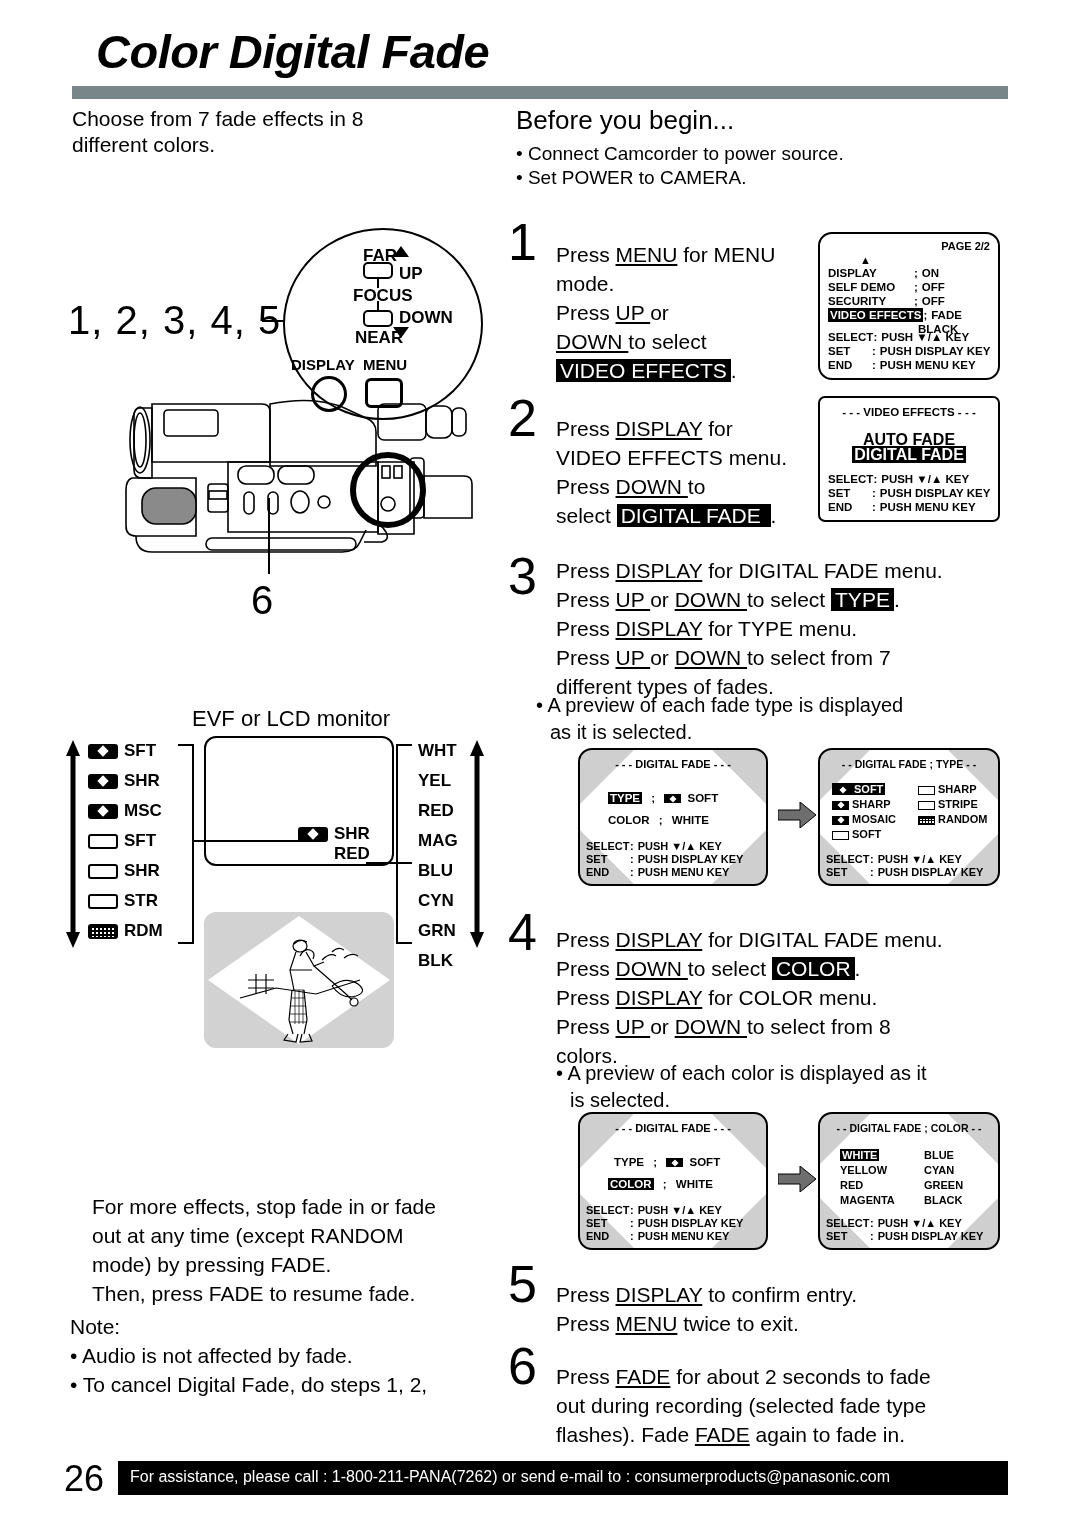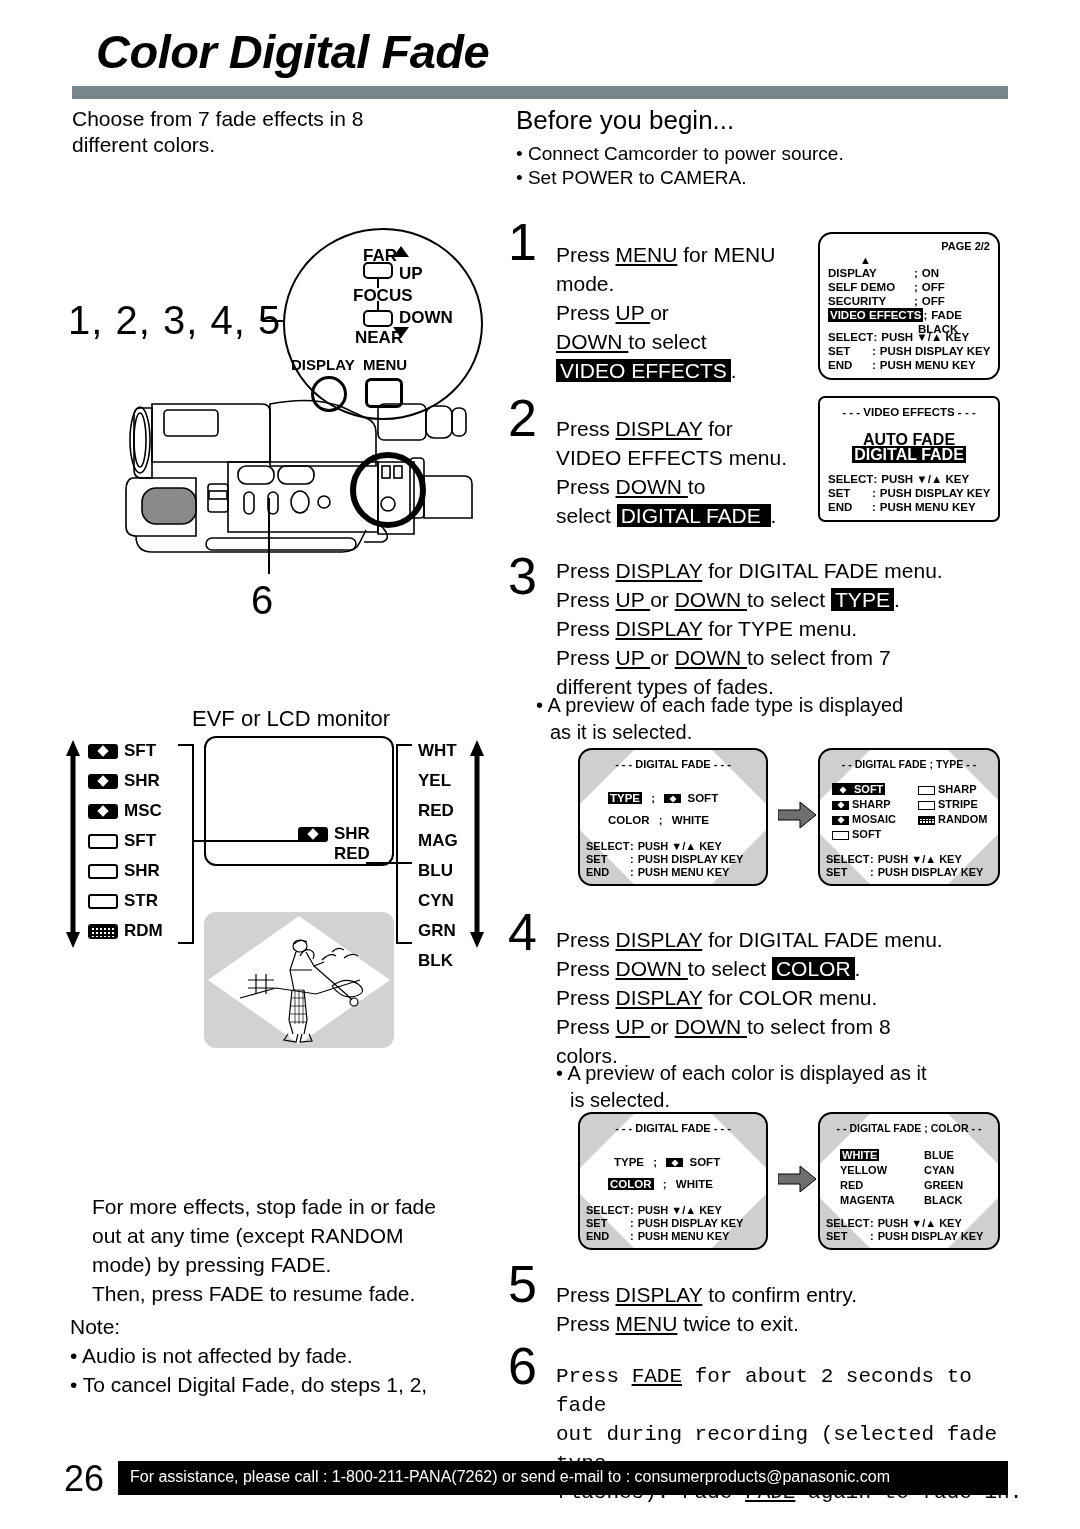--- a/index.html
+++ b/index.html
@@ -338,21 +338,21 @@
     <div style="padding-left: 14px;">is selected.</div>
   </div>
 
 <div class="stepnum" style="left:508px;top:1258px;">5</div>
 <div class="steptext" id="step5-text" style="left:556px;top:1280px;width:470px;">
     <div><span>Press </span><span class="u">DISPLAY</span><span> to confirm entry.</span></div>
     <div><span>Press </span><span class="u">MENU</span><span> twice to exit.</span></div>
   </div>
 
 <div class="stepnum" style="left:508px;top:1340px;">6</div>
-<div class="steptext" id="step6-text" style="left:556px;top:1362px;width:470px;font-family:Liberation Mono, monospace;">
+<div class="steptext" id="step6-text" style="left:556px;top:1362px;width:470px;">
     <div><span>Press </span><span class="u">FADE</span><span> for about 2 seconds to fade</span></div>
     <div><span>out during recording (selected fade type</span></div>
     <div><span>flashes). Fade </span><span class="u">FADE</span><span> again  to fade in.</span></div>
   </div>
 
 <div class="screen" style="left:818px;top:232px;width:182px;height:148px;">
   <div class="inner">
     <div class="srow" style="right:8px;top:6px;font-size:11px;">PAGE 2/2</div>
     <div class="srow" style="left:40px;top:20px;font-size:11px;">▲</div>
     <div id="menu2-rows" style="position:absolute;left:8px;top:32px;font-size:11.5px;line-height:14px;">

